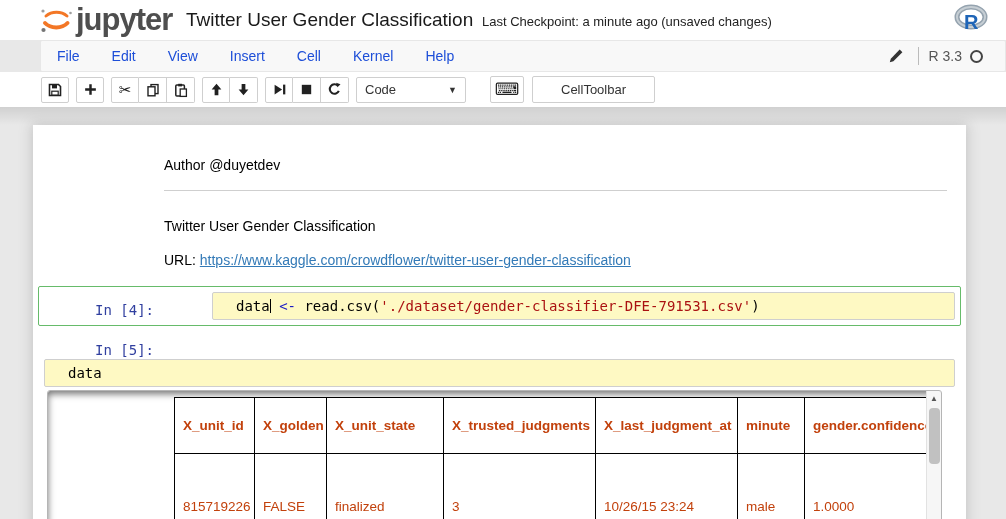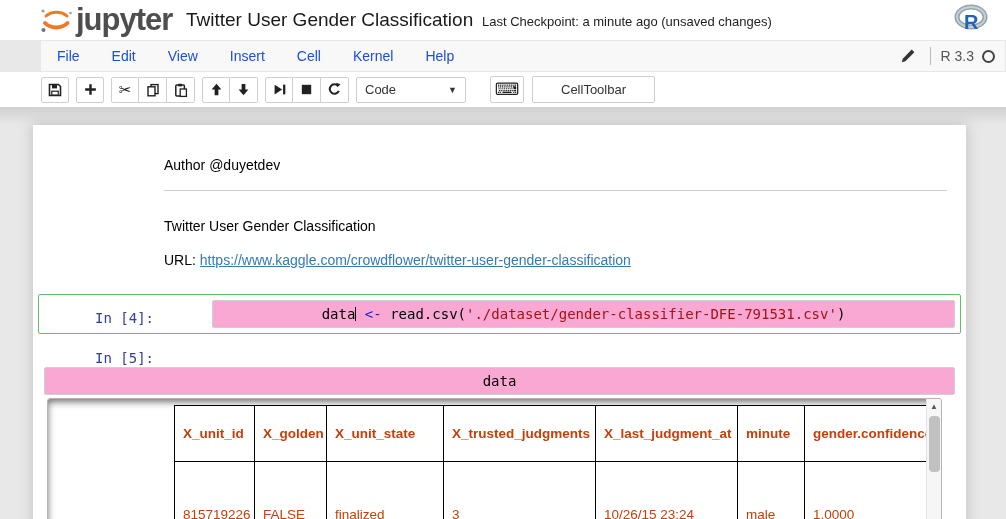--- a/index.html
+++ b/index.html
@@ -16,21 +16,21 @@
   #nb-title{ position:absolute; left:186px; top:9px; font-size:19px; color:#1a1a1a; cursor:pointer; }
   #checkpoint{ position:absolute; left:482px; top:14px; font-size:13px; color:#222; }
   #r-logo{ position:absolute; right:18px; top:4px; width:34px; height:30px; }
   
   #menubar{
     position:absolute; left:40px; top:40px; width:966px; height:32px;
     background:#f8f8f8; border:1px solid #e7e7e7; border-radius:2px;
     display:flex; align-items:center;
   }
   .menu-item{ padding:7px 16px; font-size:14px; color:#1d4ed8; cursor:pointer; }
-  #menubar-right{ margin-left:auto; display:flex; align-items:center; padding-right:10px; }
+  #menubar-right{ margin-left:auto; display:flex; align-items:center; padding-right:22px; }
   #edit-indicator{ margin-right:14px; display:flex; align-items:center; }
   #menubar-divider{ width:1px; height:18px; background:#bbb; margin-right:10px; }
   #kernel-name{ font-size:14px; color:#555; margin-right:8px; }
   #kernel-indicator{ width:13px; height:13px; border:2px solid #444; border-radius:50%; background:transparent; }
   
   #toolbar{ position:absolute; left:0; top:72px; width:1006px; height:35px; background:#fff; display:flex; align-items:center; padding-left:41px; }
   .btn-group{ display:flex; margin-right:7px; }
   .tbtn{
     width:28px; height:26px; background:#fff; border:1px solid #cfcfcf;
     display:flex; align-items:center; justify-content:center; cursor:pointer; color:#212121;
@@ -63,23 +63,23 @@
   .prompt{
     width:120px; min-width:120px; text-align:right; padding:10px 10px 0 0;
     font-family:"DejaVu Sans Mono", monospace; font-size:14px; color:#303F9F; line-height:17px;
   }
   .md-inner{ flex:1; font-size:14px; color:#000; padding-right:8px; }
   .md-inner p{ margin:10px 0 0 0; line-height:16px; }
   .md-hr{ border:none; border-top:1px solid #cfcfcf; margin:17px 0 5px 0; }
   .md-inner .spaced{ margin-top:18px; }
   a.md-link{ color:#337ab7; text-decoration:underline; cursor:pointer; }
   .input-area{
-    flex:1; border:1px solid #cfcfcf; border-radius:2px; background:#f9a8d4;
-    padding:4px 14px; font-family:"DejaVu Sans Mono", monospace; font-size:14px;
-    line-height:18px; color:#000; white-space:pre; overflow:hidden;text-align:center;
+    flex:1; border:1px solid #cfcfcf; border-radius:2px; background:#fef9c3;
+    padding:4px 23px; font-family:"DejaVu Sans Mono", monospace; font-size:14px;
+    line-height:18px; color:#000; white-space:pre; overflow:hidden;
   }
   .tok-operator{ color:var(--op-color,#1a1ac4); }
   .tok-string{ color:var(--str-color,#aa1111); }
   .cursor{ display:inline-block; width:1px; height:14px; background:#000; vertical-align:-2px; }
   
   #output-scroll{
     position:relative; margin:2px 24px 0 14px; height:340px;
     border:1px solid #b5b5b5; border-radius:3px;
     box-shadow:inset 0 3px 7px rgba(0,0,0,0.55);
     display:flex; overflow:hidden; background:#fff;
@@ -237,21 +237,21 @@
     </div>
 
     <div class="cell">
       <div class="prompt"></div>
       <div class="md-inner">
         <p>Twitter User Gender Classification</p>
         <p class="spaced"><span>URL: </span><a class="md-link">https://www.kaggle.com/crowdflower/twitter-user-gender-classification</a></p>
       </div>
     </div>
 
-    <div class="cell selected-edit" style="margin-top:20px;gap:48px;">
+    <div class="cell selected-edit" style="margin-top:12px;gap:48px;">
       <div class="prompt">In [4]:</div>
       <div class="input-area"><span>data</span><span class="cursor"></span><span> </span><span class="tok-operator">&lt;-</span><span> read.csv(</span><span class="tok-string">'./dataset/gender-classifier-DFE-791531.csv'</span><span>)</span></div>
     </div>
 
     <div class="cell" style="padding-bottom:0;flex-direction:column;">
       <div class="prompt">In [5]:</div>
       <div class="input-area"><span>data</span></div>
     </div>
 
     <div id="output-scroll">

